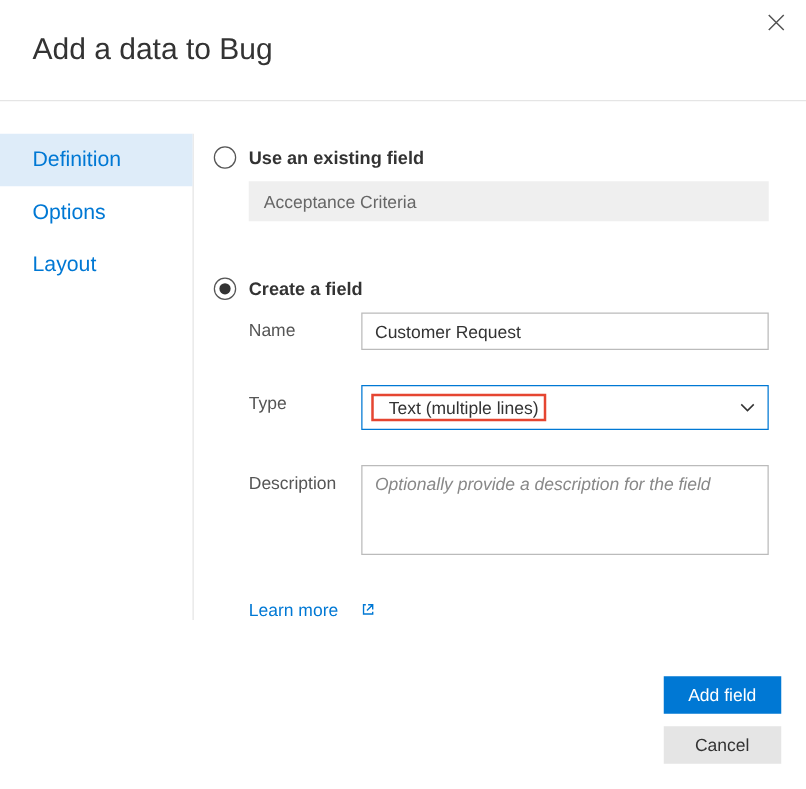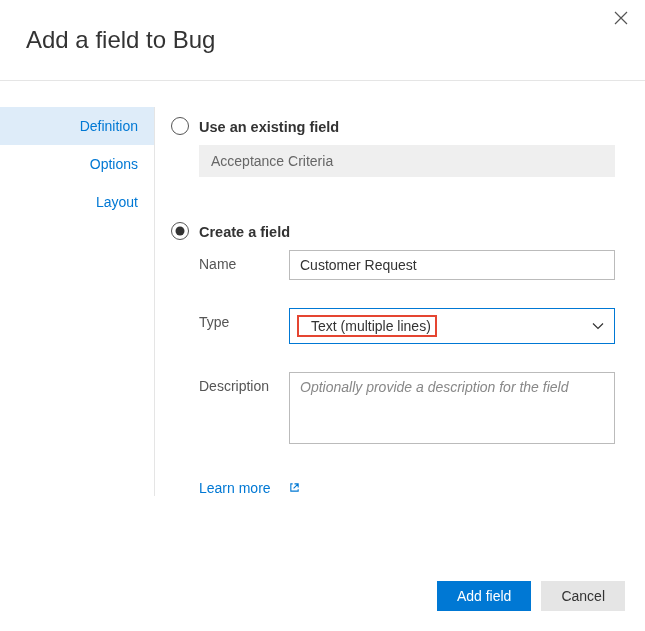--- a/index.html
+++ b/index.html
@@ -47,22 +47,21 @@
     }
     .sidebar {
       width: 155px;
       flex-shrink: 0;
       border-right: 1px solid #e5e5e5;
     }
     .sidebar-item {
       padding: 11px 16px 11px 26px;
       color: #0078d4;
       cursor: pointer;
-      font-size: 14px;
-      text-align: right;
+      font-size: 17px;
     }
     .sidebar-item.active {
       background: #deecf9;
     }
     .main {
       flex: 1;
       padding: 10px 30px 0 16px;
     }
     .intro {
       color: #333;
@@ -187,20 +186,21 @@
     .learn-more svg {
       width: 11px;
       height: 11px;
     }
     .footer {
       position: absolute;
       bottom: 20px;
       right: 20px;
       display: flex;
       gap: 10px;
+      flex-direction: column;
     }
     .btn {
       padding: 7px 20px;
       font-size: 14px;
       border: none;
       cursor: pointer;
       font-family: inherit;
     }
     .btn-primary {
       background: #0078d4;
@@ -221,21 +221,21 @@
 
 <div class="dialog">
   <div class="close-btn">
     <span>
       <svg viewBox="0 0 14 14" width="14" height="14">
           <path d="M1 1 L13 13 M13 1 L1 13" stroke="#555" stroke-width="1.2" fill="none"></path>
         </svg>
     </span>
   </div>
 
-  <h1 class="dialog-title">Add a field to Bug</h1>
+  <h1 class="dialog-title">Add a data to Bug</h1>
 
   <hr class="divider-top">
 
   <div class="body-area">
 
     <div class="sidebar">
       <div class="sidebar-item active">
         <span>Definition</span>
       </div>
       <div class="sidebar-item">

